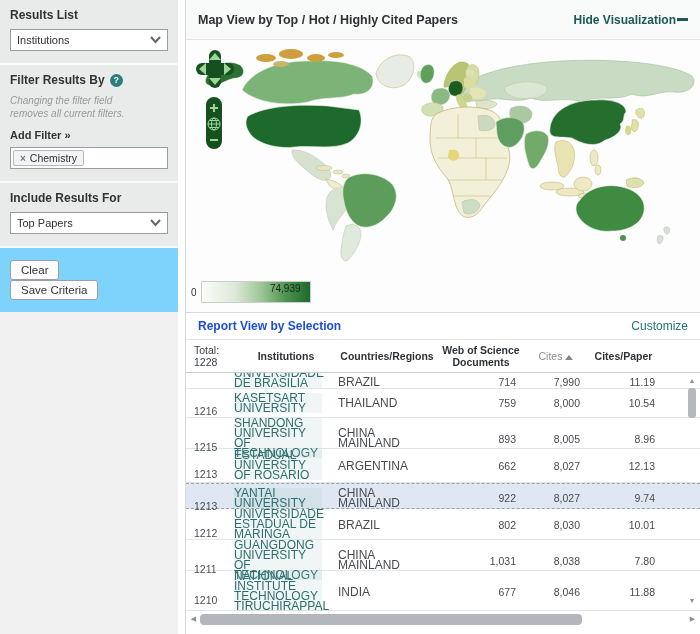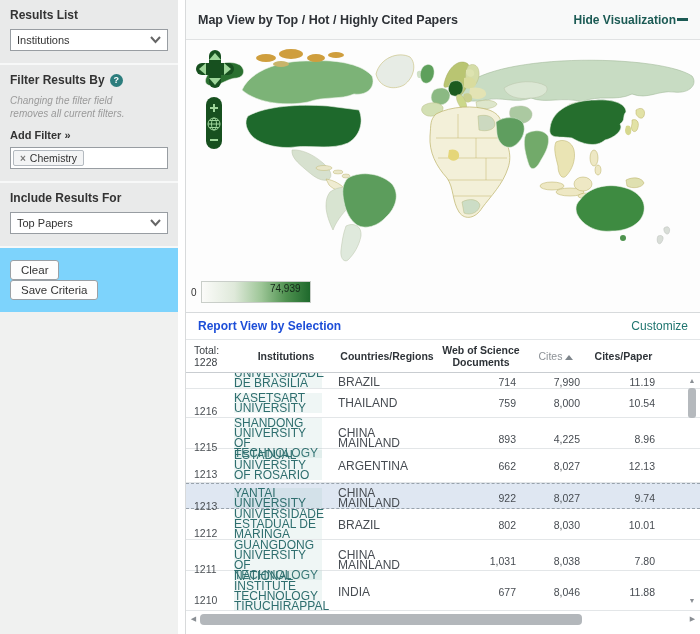--- a/index.html
+++ b/index.html
@@ -295,21 +295,21 @@
           <div class="td"><span class="country-text">THAILAND</span></div>
           <div class="td td-num td-docs">759</div>
           <div class="td td-num td-cites">8,000</div>
           <div class="td td-num td-cpp">10.54</div>
         </div>
         <div class="grid-cols trow" style="height:31px">
           <div class="td td-rank">1215</div>
           <div class="td"><a class="inst-link">SHANDONG UNIVERSITY OF TECHNOLOGY</a></div>
           <div class="td"><span class="country-text">CHINA MAINLAND</span></div>
           <div class="td td-num td-docs">893</div>
-          <div class="td td-num td-cites">4,225</div>
+          <div class="td td-num td-cites">8,005</div>
           <div class="td td-num td-cpp">8.96</div>
         </div>
         <div class="grid-cols trow" style="height:34px">
           <div class="td td-rank">1213</div>
           <div class="td"><a class="inst-link">ESTADUAL UNIVERSITY OF ROSARIO</a></div>
           <div class="td"><span class="country-text">ARGENTINA</span></div>
           <div class="td td-num td-docs">662</div>
           <div class="td td-num td-cites">8,027</div>
           <div class="td td-num td-cpp">12.13</div>
         </div>

